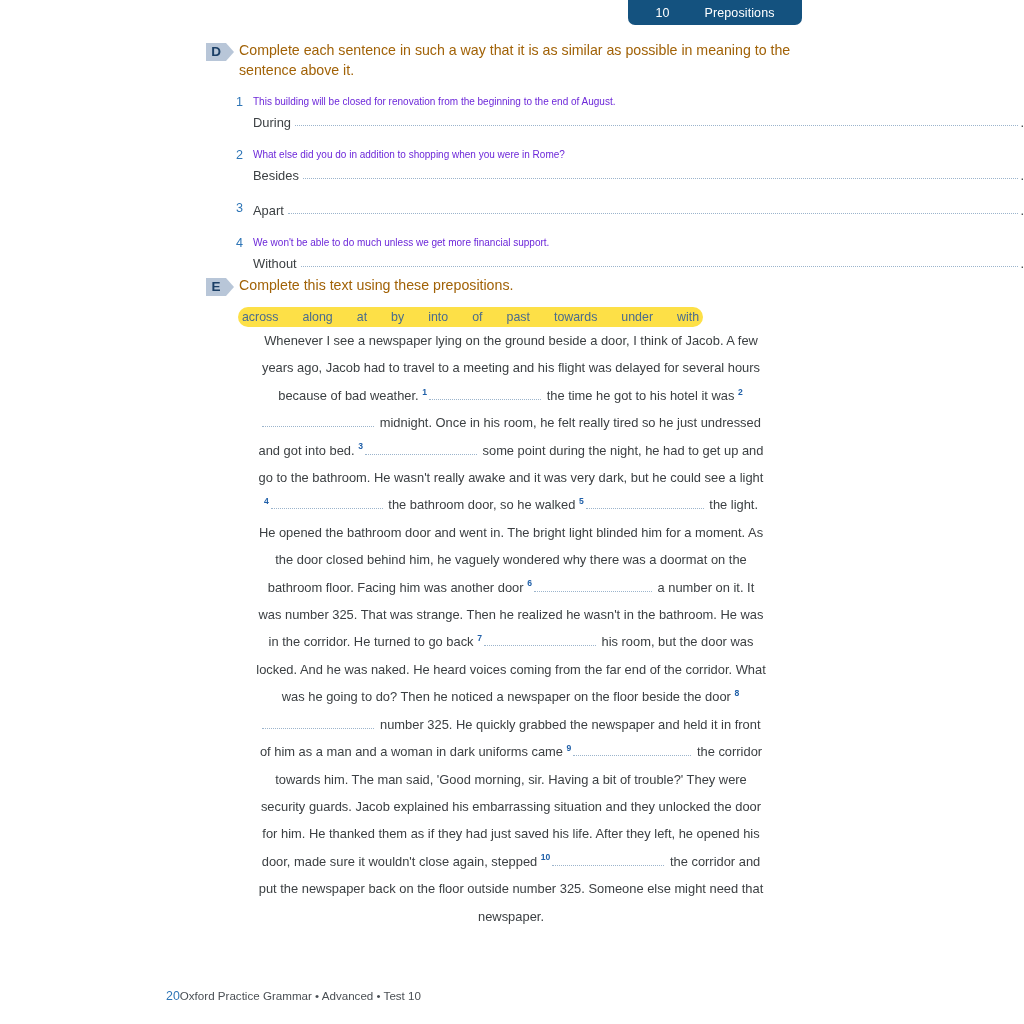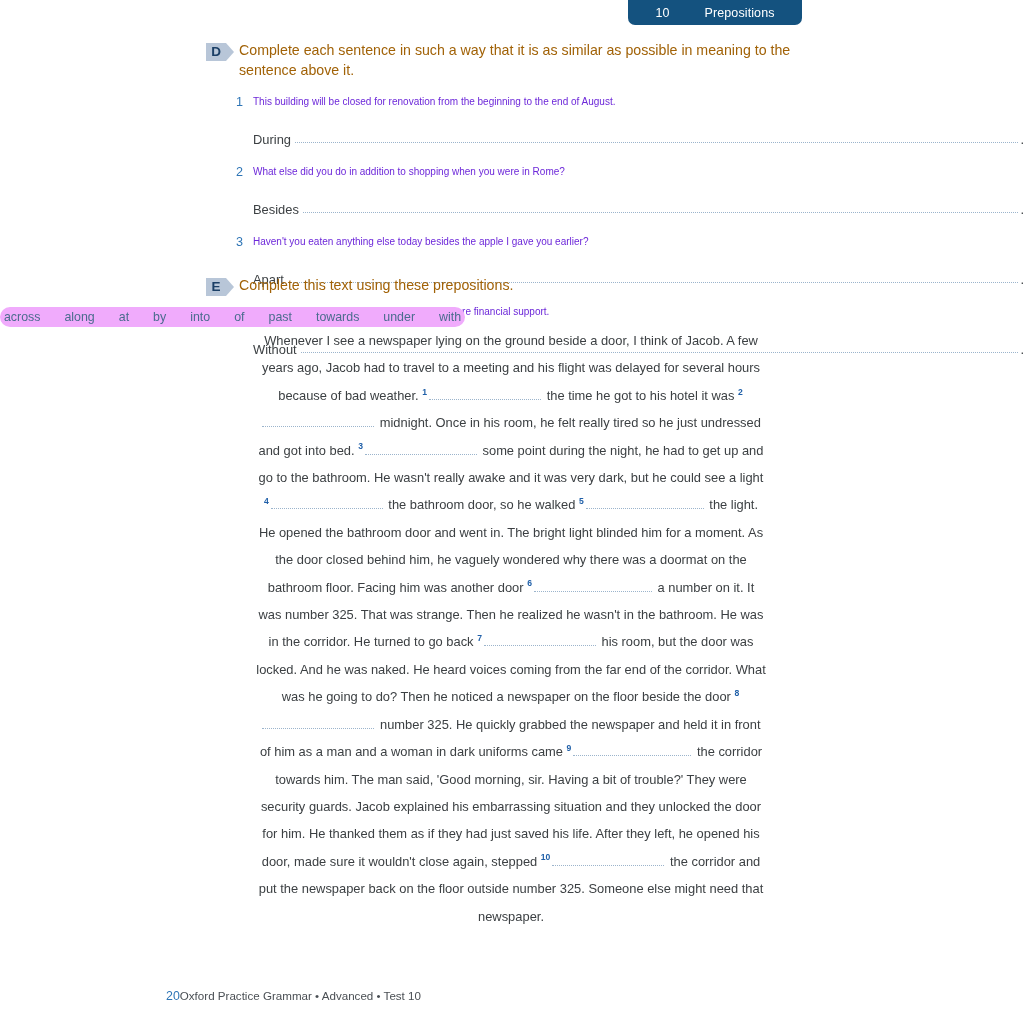--- a/index.html
+++ b/index.html
@@ -113,21 +113,21 @@
     flex: 1 1 auto;
   }
   .item-prompt {
     font-size: 10px;
     line-height: 18px;
     color: #6d28d9;
   }
   .answer-row {
     display: flex;
     align-items: baseline;
-    margin-top: 20px;
+    margin-top: 3px;
   }
   .answer-lead {
     font-size: 12.9px;
     line-height: 18px;
     color: #3c4043;
     white-space: nowrap;
   }
   .answer-rule {
     flex: 1 1 auto;
     margin-left: 4px;
@@ -138,23 +138,24 @@
     top: -1px;
   }
   .answer-stop {
     font-size: 12.9px;
     color: #3c4043;
   }
 
   
   .wordbank {
     margin-top: 11px;
+    margin-left: 238px;
     width: 465px;
     height: 20px;
-    background: #f0abfc;
+    background: #fde047;
     border-radius: 10px;
     display: flex;
     align-items: center;
     justify-content: center;
     gap: 24px;
   }
   .wordbank .word {
     font-size: 12.4px;
     color: #4a6c8e;
     line-height: 20px;
@@ -240,21 +241,20 @@
           <span class="answer-lead">Besides</span>
           <span class="answer-rule"></span>
           <span class="answer-stop">.</span>
         </div>
       </div>
     </div>
 
     <div class="item">
       <div class="item-num">3</div>
       <div class="item-body">
-        <div class="item-prompt">Haven't you eaten anything else today besides the apple I gave you earlier?</div>
         <div class="answer-row">
           <span class="answer-lead">Apart</span>
           <span class="answer-rule"></span>
           <span class="answer-stop">.</span>
         </div>
       </div>
     </div>
 
     <div class="item">
       <div class="item-num">4</div>

